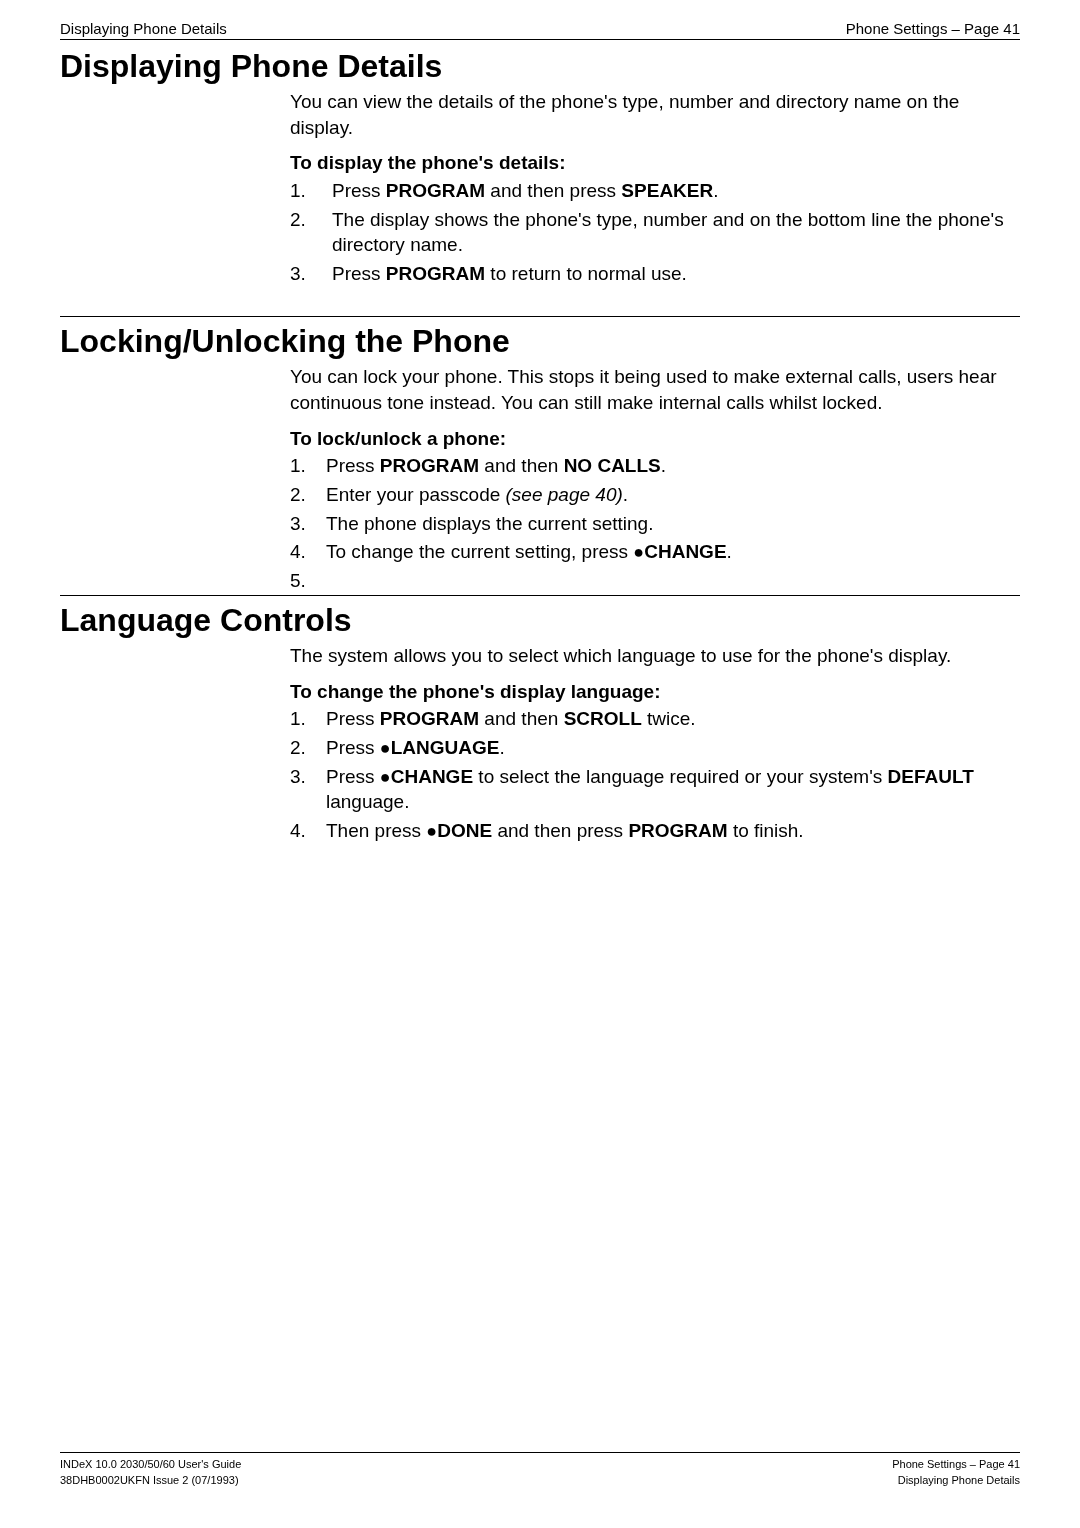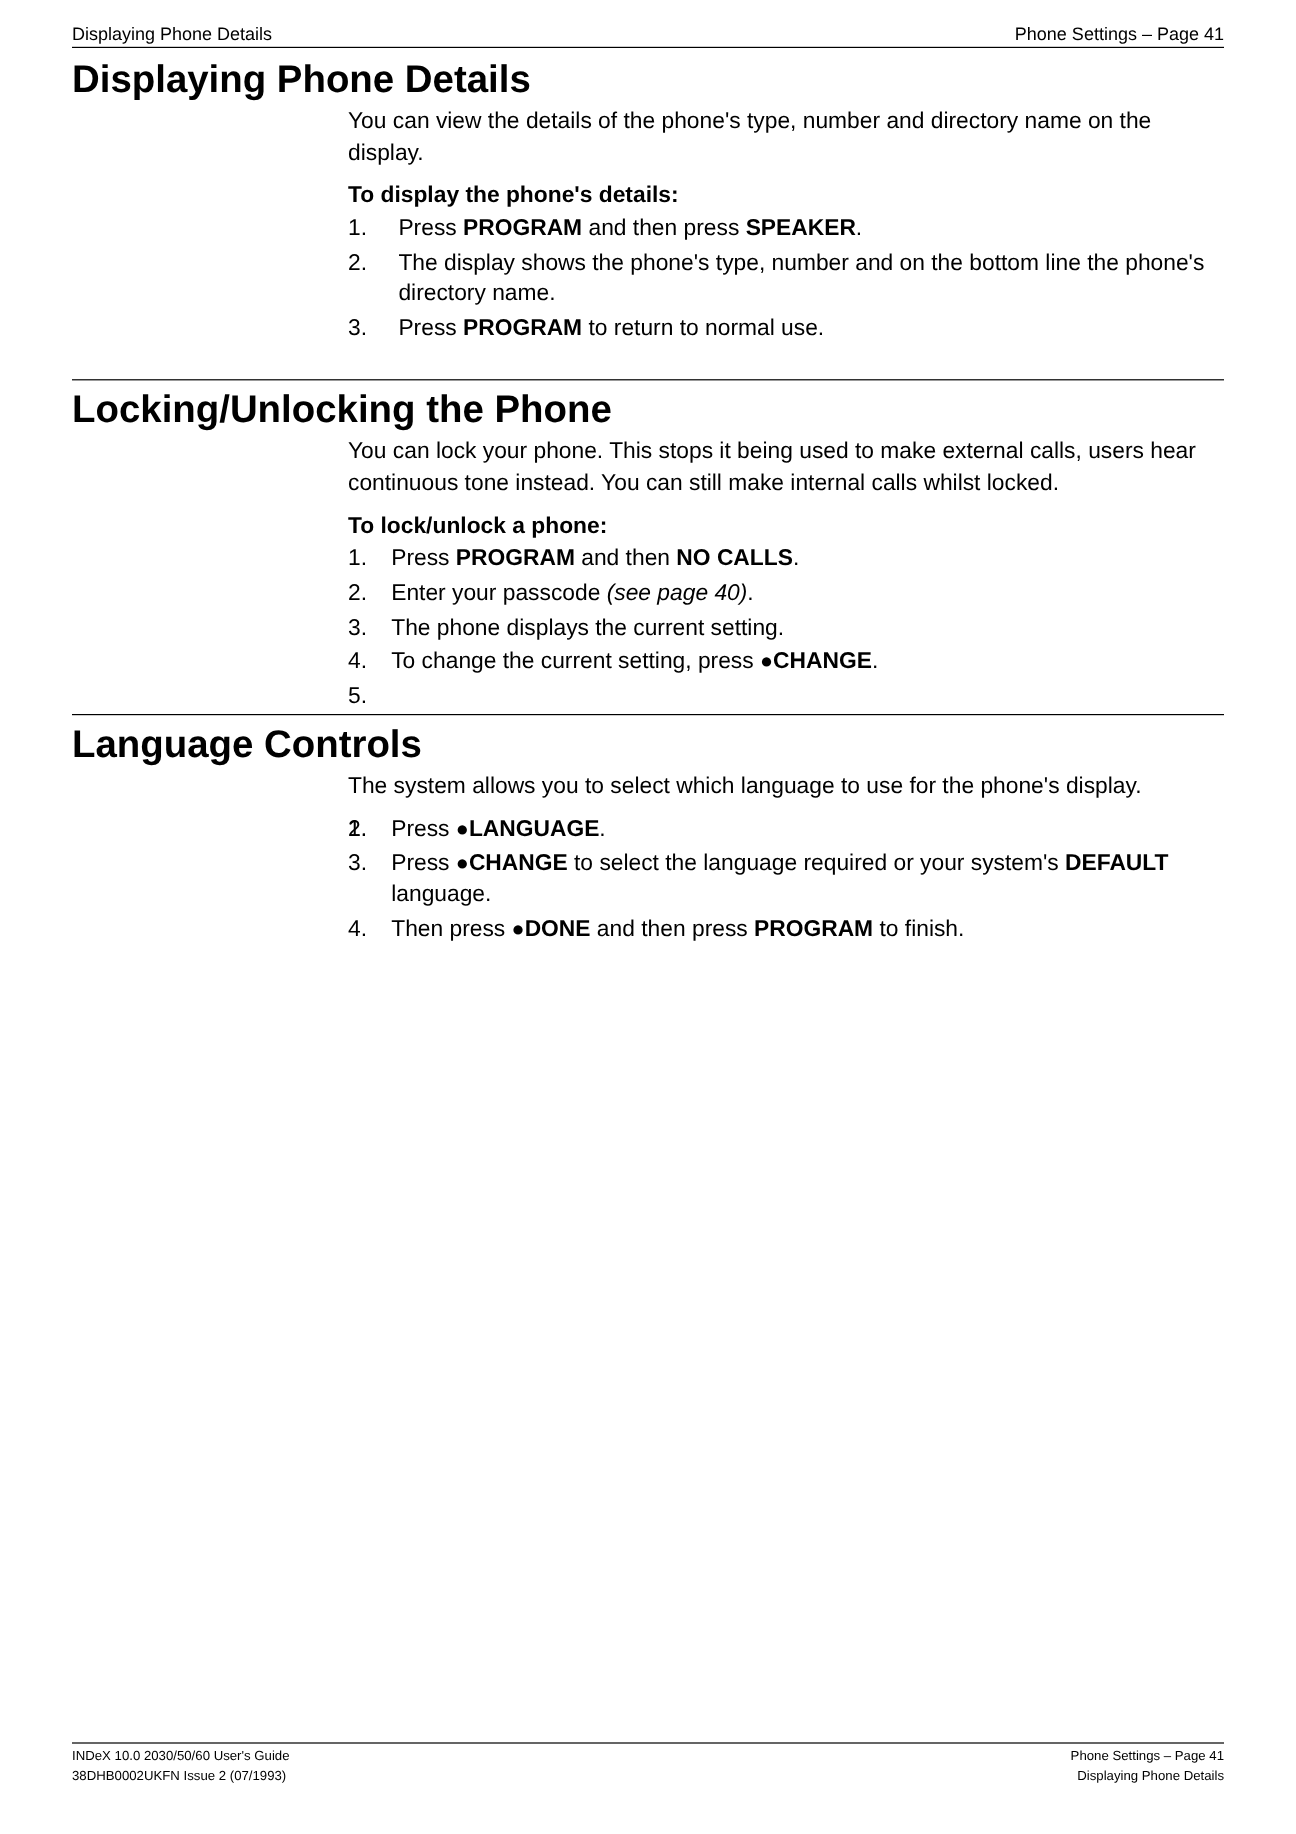--- a/index.html
+++ b/index.html
@@ -160,23 +160,25 @@
       <span class="num">5.</span>
     </li>
   </ol>
 </div>
 
 <div class="section-divider"></div>
 
 <div class="section-title">Language Controls</div>
 <div class="body-block">
   <div class="intro-text">The system allows you to select which language to use for the phone's display.</div>
+  <div class="subheading"><span class="underline">To change the phone's display language</span><span>:</span></div>
   <ol class="ol-list tight">
     <li>
       <span class="num">1.</span>
+      <span><span>Press </span><b>PROGRAM</b><span> and then </span><b>SCROLL</b><span> twice.</span></span>
     </li>
     <li>
       <span class="num">2.</span>
       <span><span>Press </span><span class="bullet">●</span><b>LANGUAGE</b><span>.</span></span>
     </li>
     <li>
       <span class="num">3.</span>
       <span><span>Press </span><span class="bullet">●</span><b>CHANGE</b><span> to select the language required or your system's </span><b>DEFAULT</b><span> language.</span></span>
     </li>
     <li>

